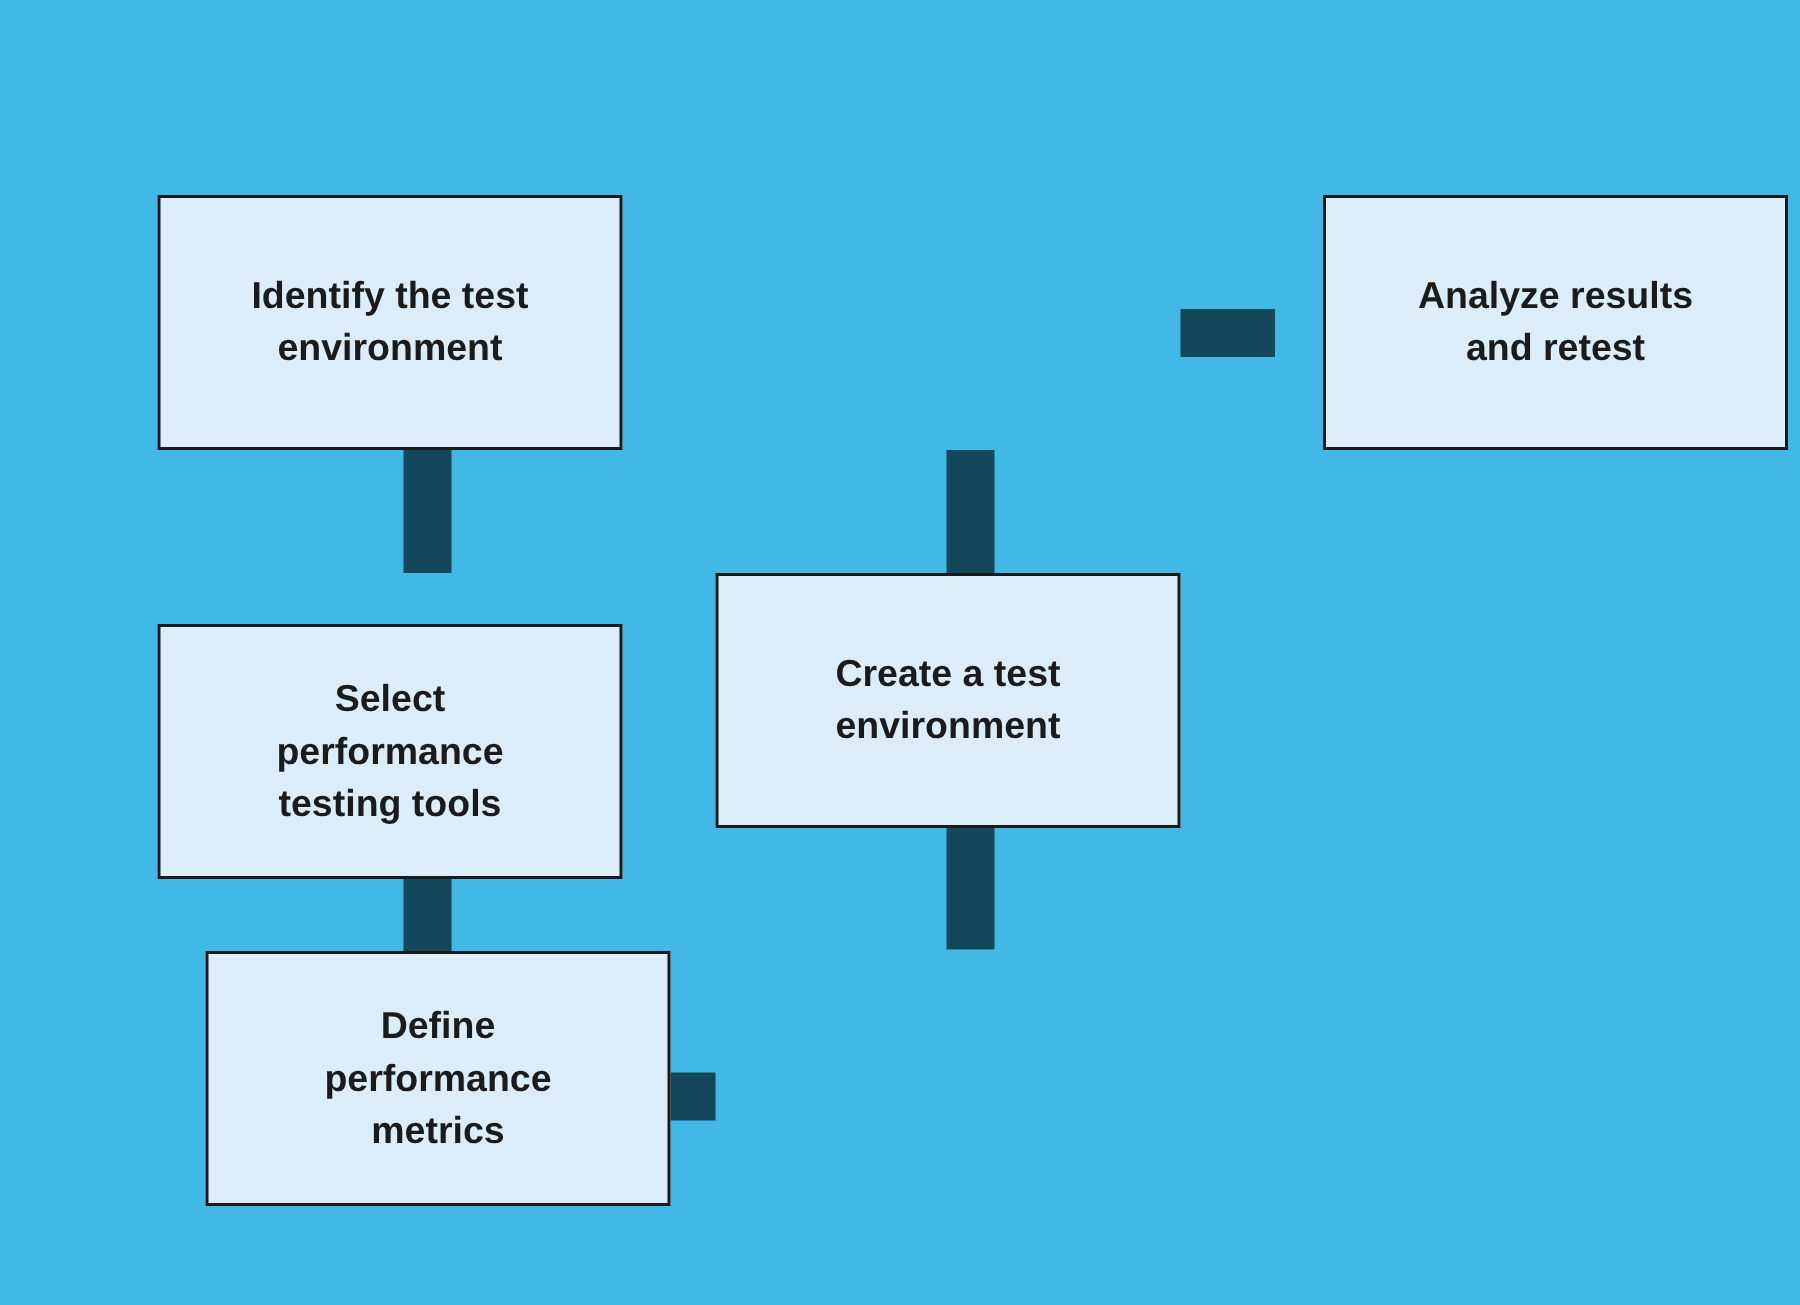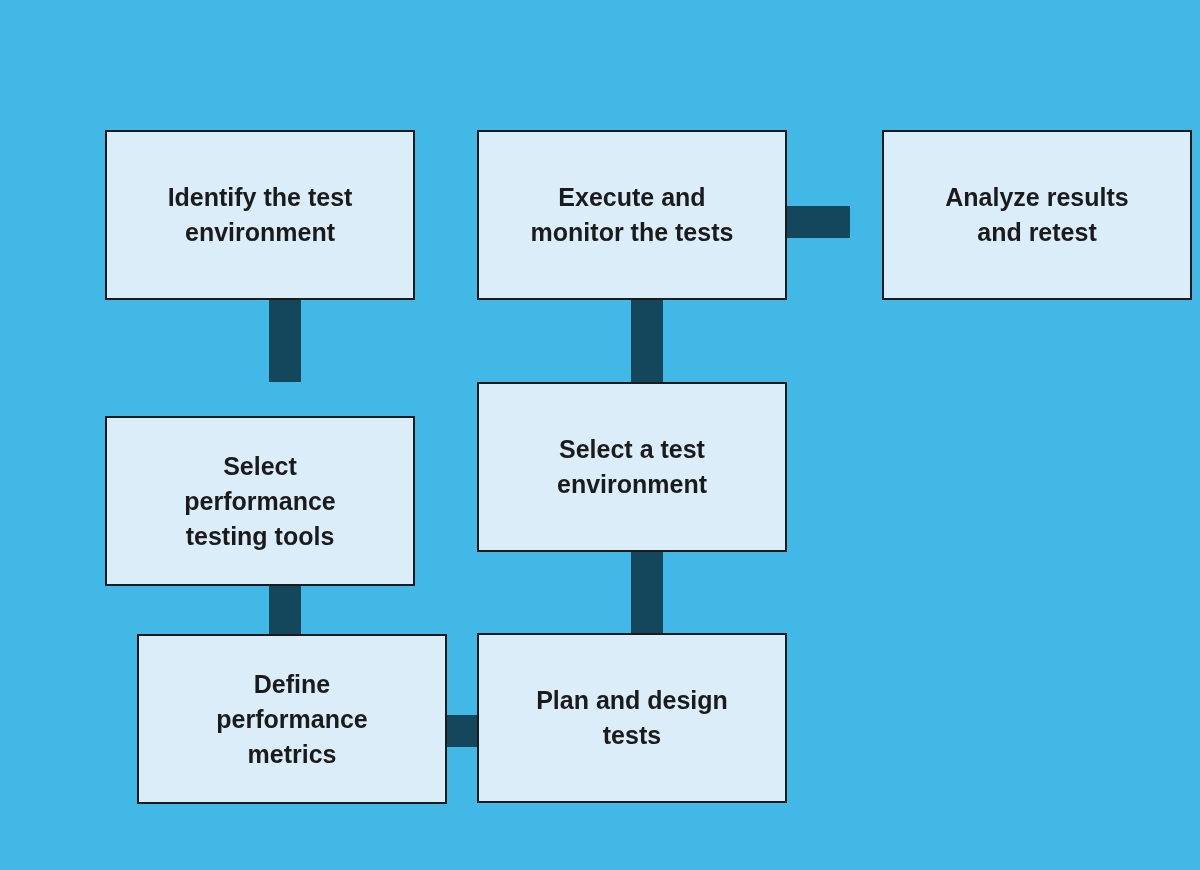--- a/index.html
+++ b/index.html
@@ -65,33 +65,29 @@
   <div class="connector c-identify-select"></div>
   <div class="connector c-select-define"></div>
   <div class="connector c-define-plan"></div>
   <div class="connector c-plan-create"></div>
   <div class="connector c-create-execute"></div>
   <div class="connector c-execute-analyze"></div>
 
   <div class="node n-identify">Identify the test
 environment</div>
 
-  <div class="node n-execute">Execute and
-monitor the tests</div>
 
   <div class="node n-analyze">Analyze results
 and retest</div>
 
   <div class="node n-select">Select
 performance
 testing tools</div>
 
-  <div class="node n-create">Select a test
+  <div class="node n-create">Create a test
 environment</div>
 
   <div class="node n-define">Define
 performance
 metrics</div>
 
-  <div class="node n-plan">Plan and design
-tests</div>
 
 </div>
 
 </body></html>

